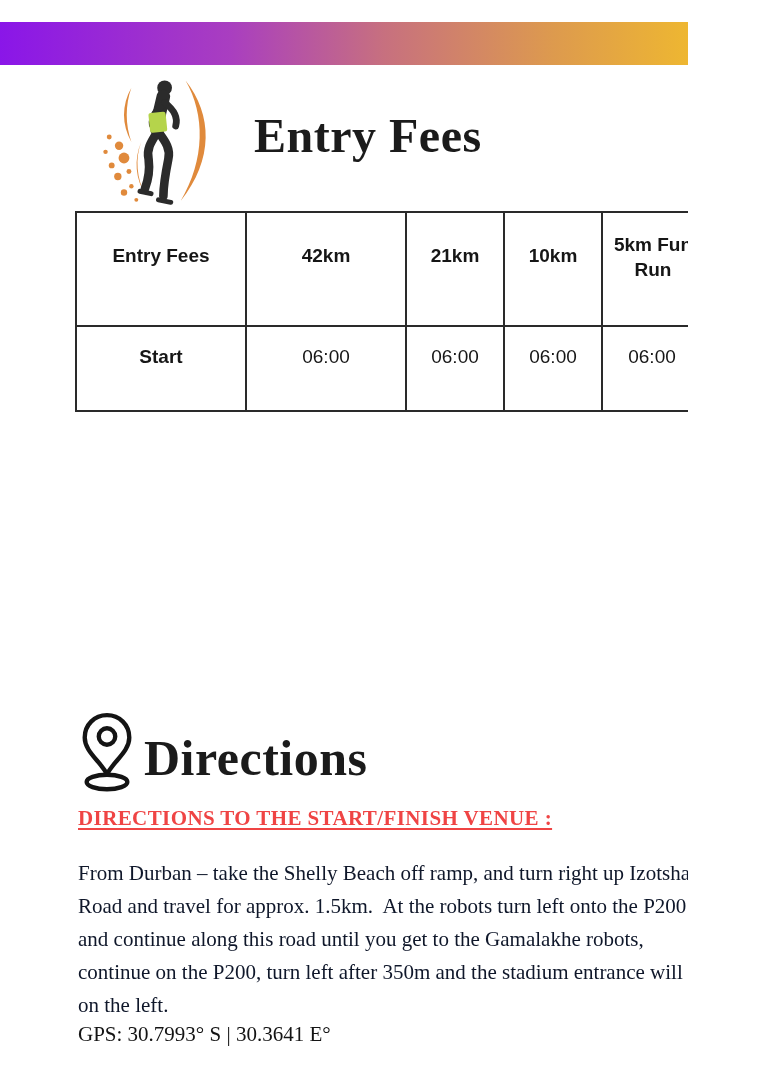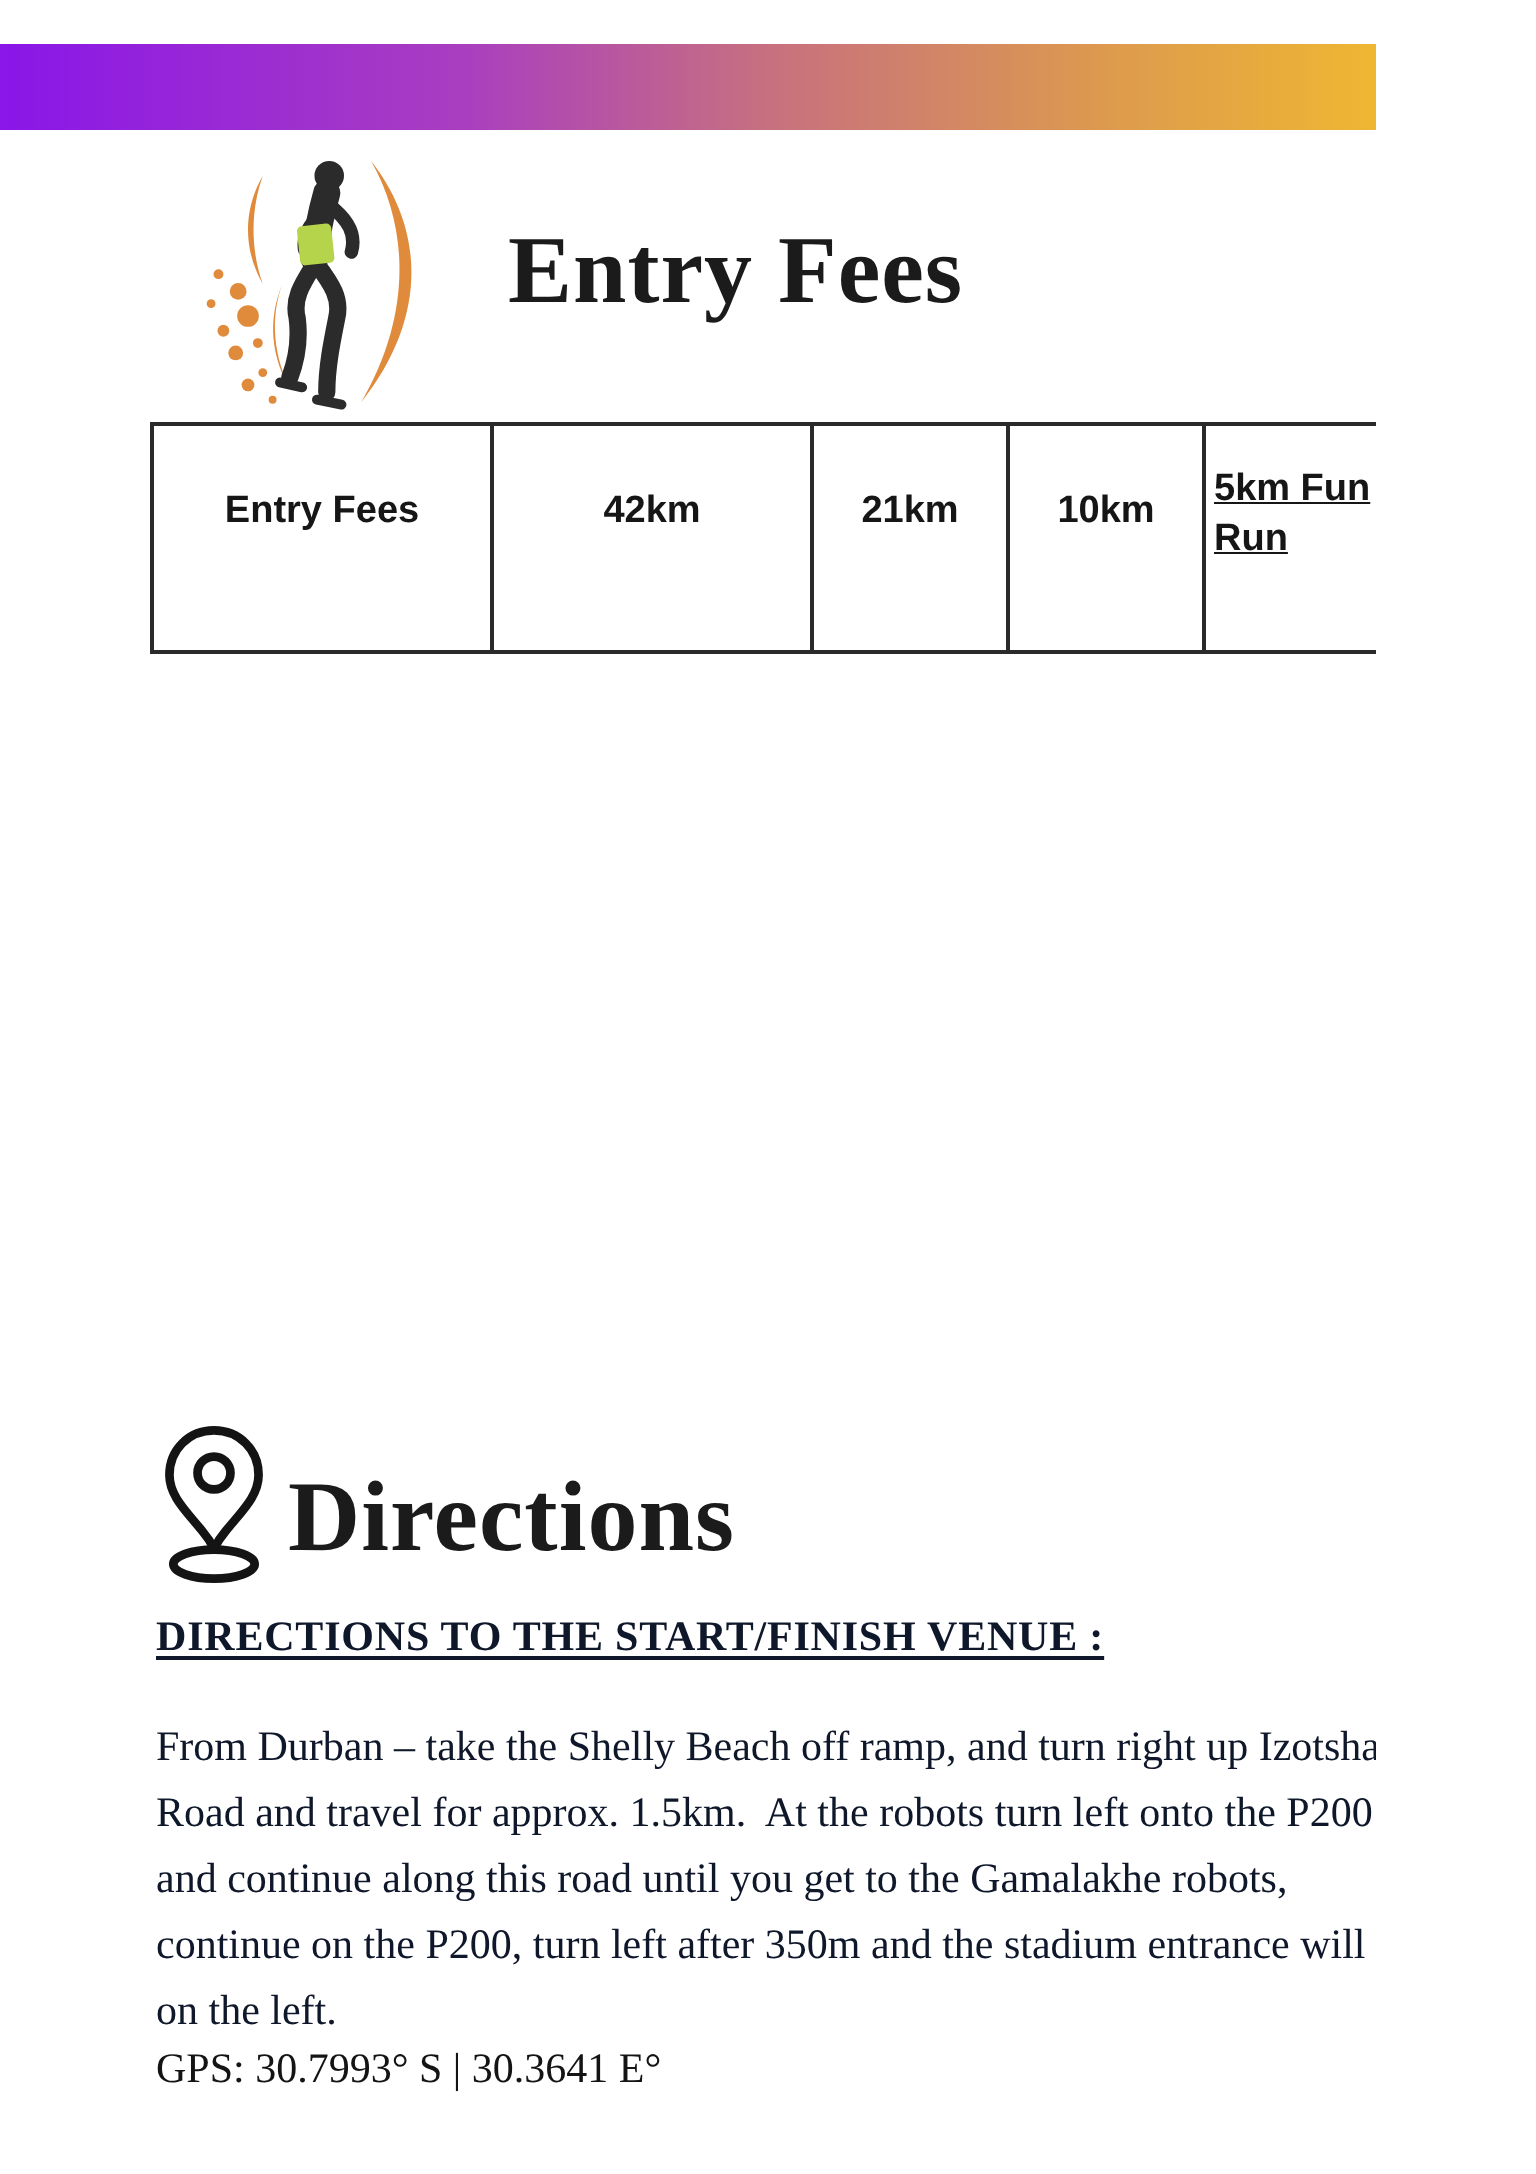--- a/index.html
+++ b/index.html
@@ -57,21 +57,21 @@
     text-align: center;
     padding: 0 2px;
     line-height: 1.32;
   }
   table.fees tr.head-row { height: 114px; }
   table.fees tr.body-row-0 { height: 85px; }
   table.fees tr.body-row-1 { height: 93px; }
   table.fees tr.body-row-2 { height: 90px; }
   table.fees tr.body-row-3 { height: 94px; }
   table.fees th { font-weight: 700; padding-top: 30px; }
-  table.fees th:last-child { text-align: left; padding-top: 19px; padding-left: 4px; text-decoration: underline; }
+  table.fees th:last-child { text-align: center; padding-top: 19px; padding-left: 4px; }
   table.fees td { padding-top: 17px; }
   table.fees td.row-label { font-weight: 700; }
 
   
   .pin-icon {
     position: absolute;
     top: 711px; left: 76px;
     width: 62px; height: 82px;
   }
   .directions-heading {
@@ -90,21 +90,21 @@
     top: 806px; left: 78px;
     margin: 0;
     font-family: "Liberation Serif", serif;
     font-size: 21px;
     font-weight: 700;
     letter-spacing: 0.4px;
     text-decoration: underline;
     text-decoration-thickness: 2px;
     text-underline-offset: 3px;
     white-space: nowrap;
-    color: #0f172a;
+    color: #ef4444;
   }
   .directions-body {
     position: absolute;
     top: 857px; left: 78px;
     width: 636px;
     margin: 0;
     font-family: "Liberation Serif", serif;
     font-size: 21px;
     line-height: 33px;
     color: #0f172a;
@@ -174,20 +174,27 @@
     <thead>
         <tr class="head-row">
           <th>Entry Fees</th>
           <th>42km</th>
           <th>21km</th>
           <th>10km</th>
           <th>5km Fun Run</th>
         </tr>
       </thead>
     <tbody>
+        <tr class="body-row-0">
+          <td class="row-label">Start</td>
+          <td>06:00</td>
+          <td>06:00</td>
+          <td>06:00</td>
+          <td>06:00</td>
+        </tr>
       </tbody>
   </table>
 
   <svg class="pin-icon" viewBox="0 0 64 84" xmlns="http://www.w3.org/2000/svg">
     <g stroke="#141414" stroke-width="4.5" fill="none" stroke-linejoin="round">
       <path d="M32,4 C19,4 9,14 9,27 C9,38 18,46 26,56 C28.5,59 30.5,62 32,65 C33.5,62 35.5,59 38,56 C46,46 55,38 55,27 C55,14 45,4 32,4 Z"></path>
       <circle cx="32" cy="26" r="8.5"></circle>
       <ellipse cx="32" cy="73" rx="21" ry="7.5"></ellipse>
     </g>
   </svg>

